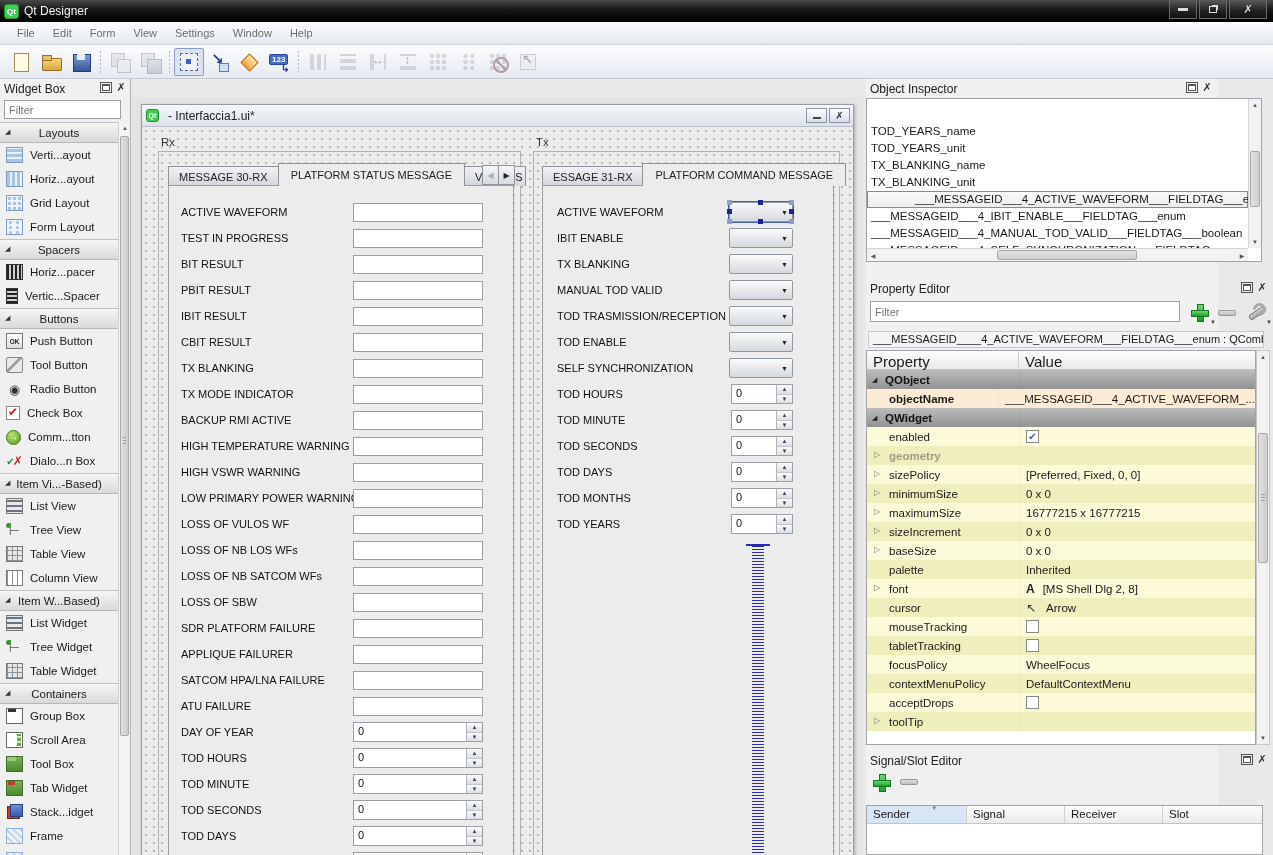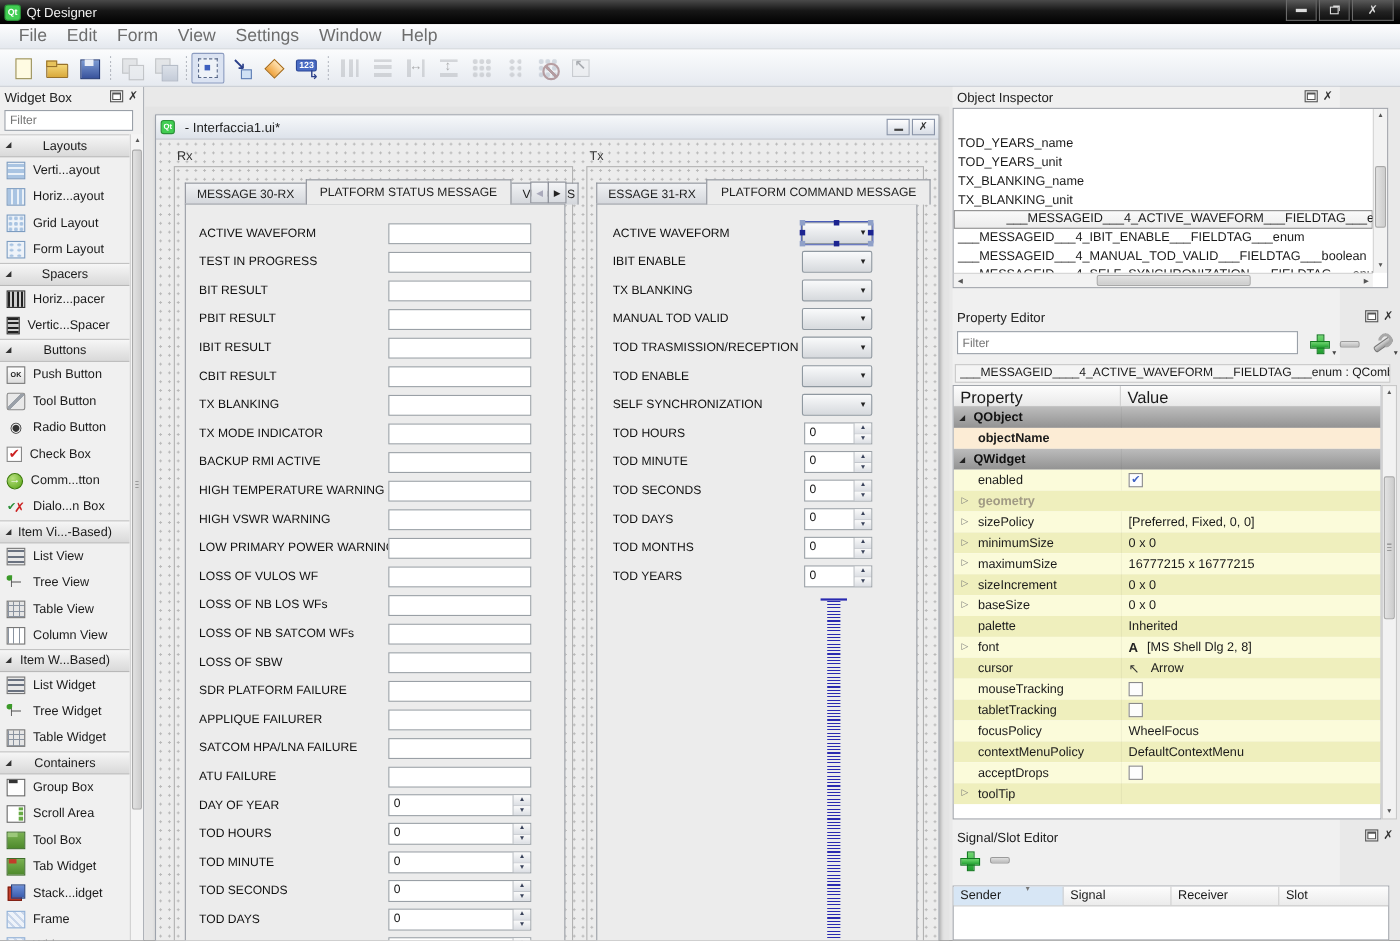--- a/index.html
+++ b/index.html
@@ -16,21 +16,21 @@
   .wincontrols{position:absolute;right:6px;top:0;height:19px;display:flex;}
   .wc{width:28px;height:19px;border:1px solid #6a6a6a;border-top:none;background:linear-gradient(#5a5a5a,#222 60%,#111);
       color:#ddd;display:flex;align-items:center;justify-content:center;font-size:11px;margin-left:2px;}
   .wc.close{width:38px;}
   .wc .bar{width:10px;height:3px;background:#ddd;}
   .wc .sq{width:8px;height:7px;border:1px solid #ddd;box-shadow:2px -2px 0 -1px #ddd;}
 
   
   .menubar{position:absolute;left:0;top:22px;right:0;height:23px;background:linear-gradient(#fdfdfe,#eef1f5 60%,#e4e8ee);
     border-bottom:1px solid #d0d4da;display:flex;align-items:center;padding-left:8px;}
-  .menu-item{padding:2px 9px;color:#6d6d6d;font-size:16px;}
+  .menu-item{padding:2px 9px;color:#6d6d6d;font-size:11px;}
 
   
   .toolbar{position:absolute;left:0;top:45px;right:0;height:34px;background:linear-gradient(#fbfcfd,#e6eaf0);
     border-bottom:1px solid #c6cad2;display:flex;align-items:center;padding-left:6px;}
   .tbtn{width:30px;height:28px;display:flex;align-items:center;justify-content:center;border:1px solid transparent;border-radius:2px;}
   .tbtn[data-state="pressed"]{background:#dbe3f2;border-color:#8c9cc0;}
   .tbtn[data-state="disabled"]{opacity:.45;filter:grayscale(.6);}
   .tbtn[data-kind="sep"]{width:9px;border:none;background:repeating-linear-gradient(0deg,#b6bac2 0 2px,transparent 2px 4px);
     background-size:1px 22px;background-repeat:no-repeat;background-position:center;}
   .tbic{position:relative;width:22px;height:22px;display:inline-block;}
@@ -1025,20 +1025,24 @@
               <span class="pe-val">
 
                 <span class="pe-vtext"></span>
               </span>
             </div>
 
             <div class="pe-row" data-type="prop" data-hl="true" data-bold="true">
               <span class="pe-name">
                 <span class="pe-ntext">objectName</span>
               </span>
+              <span class="pe-val">
+
+                <span class="pe-vtext">___MESSAGEID___4_ACTIVE_WAVEFORM_...</span>
+              </span>
             </div>
 
             <div class="pe-row" data-type="group">
               <span class="pe-name">
                 <span class="pe-ntext">QWidget</span>
               </span>
               <span class="pe-val">
 
                 <span class="pe-vtext"></span>
               </span>

